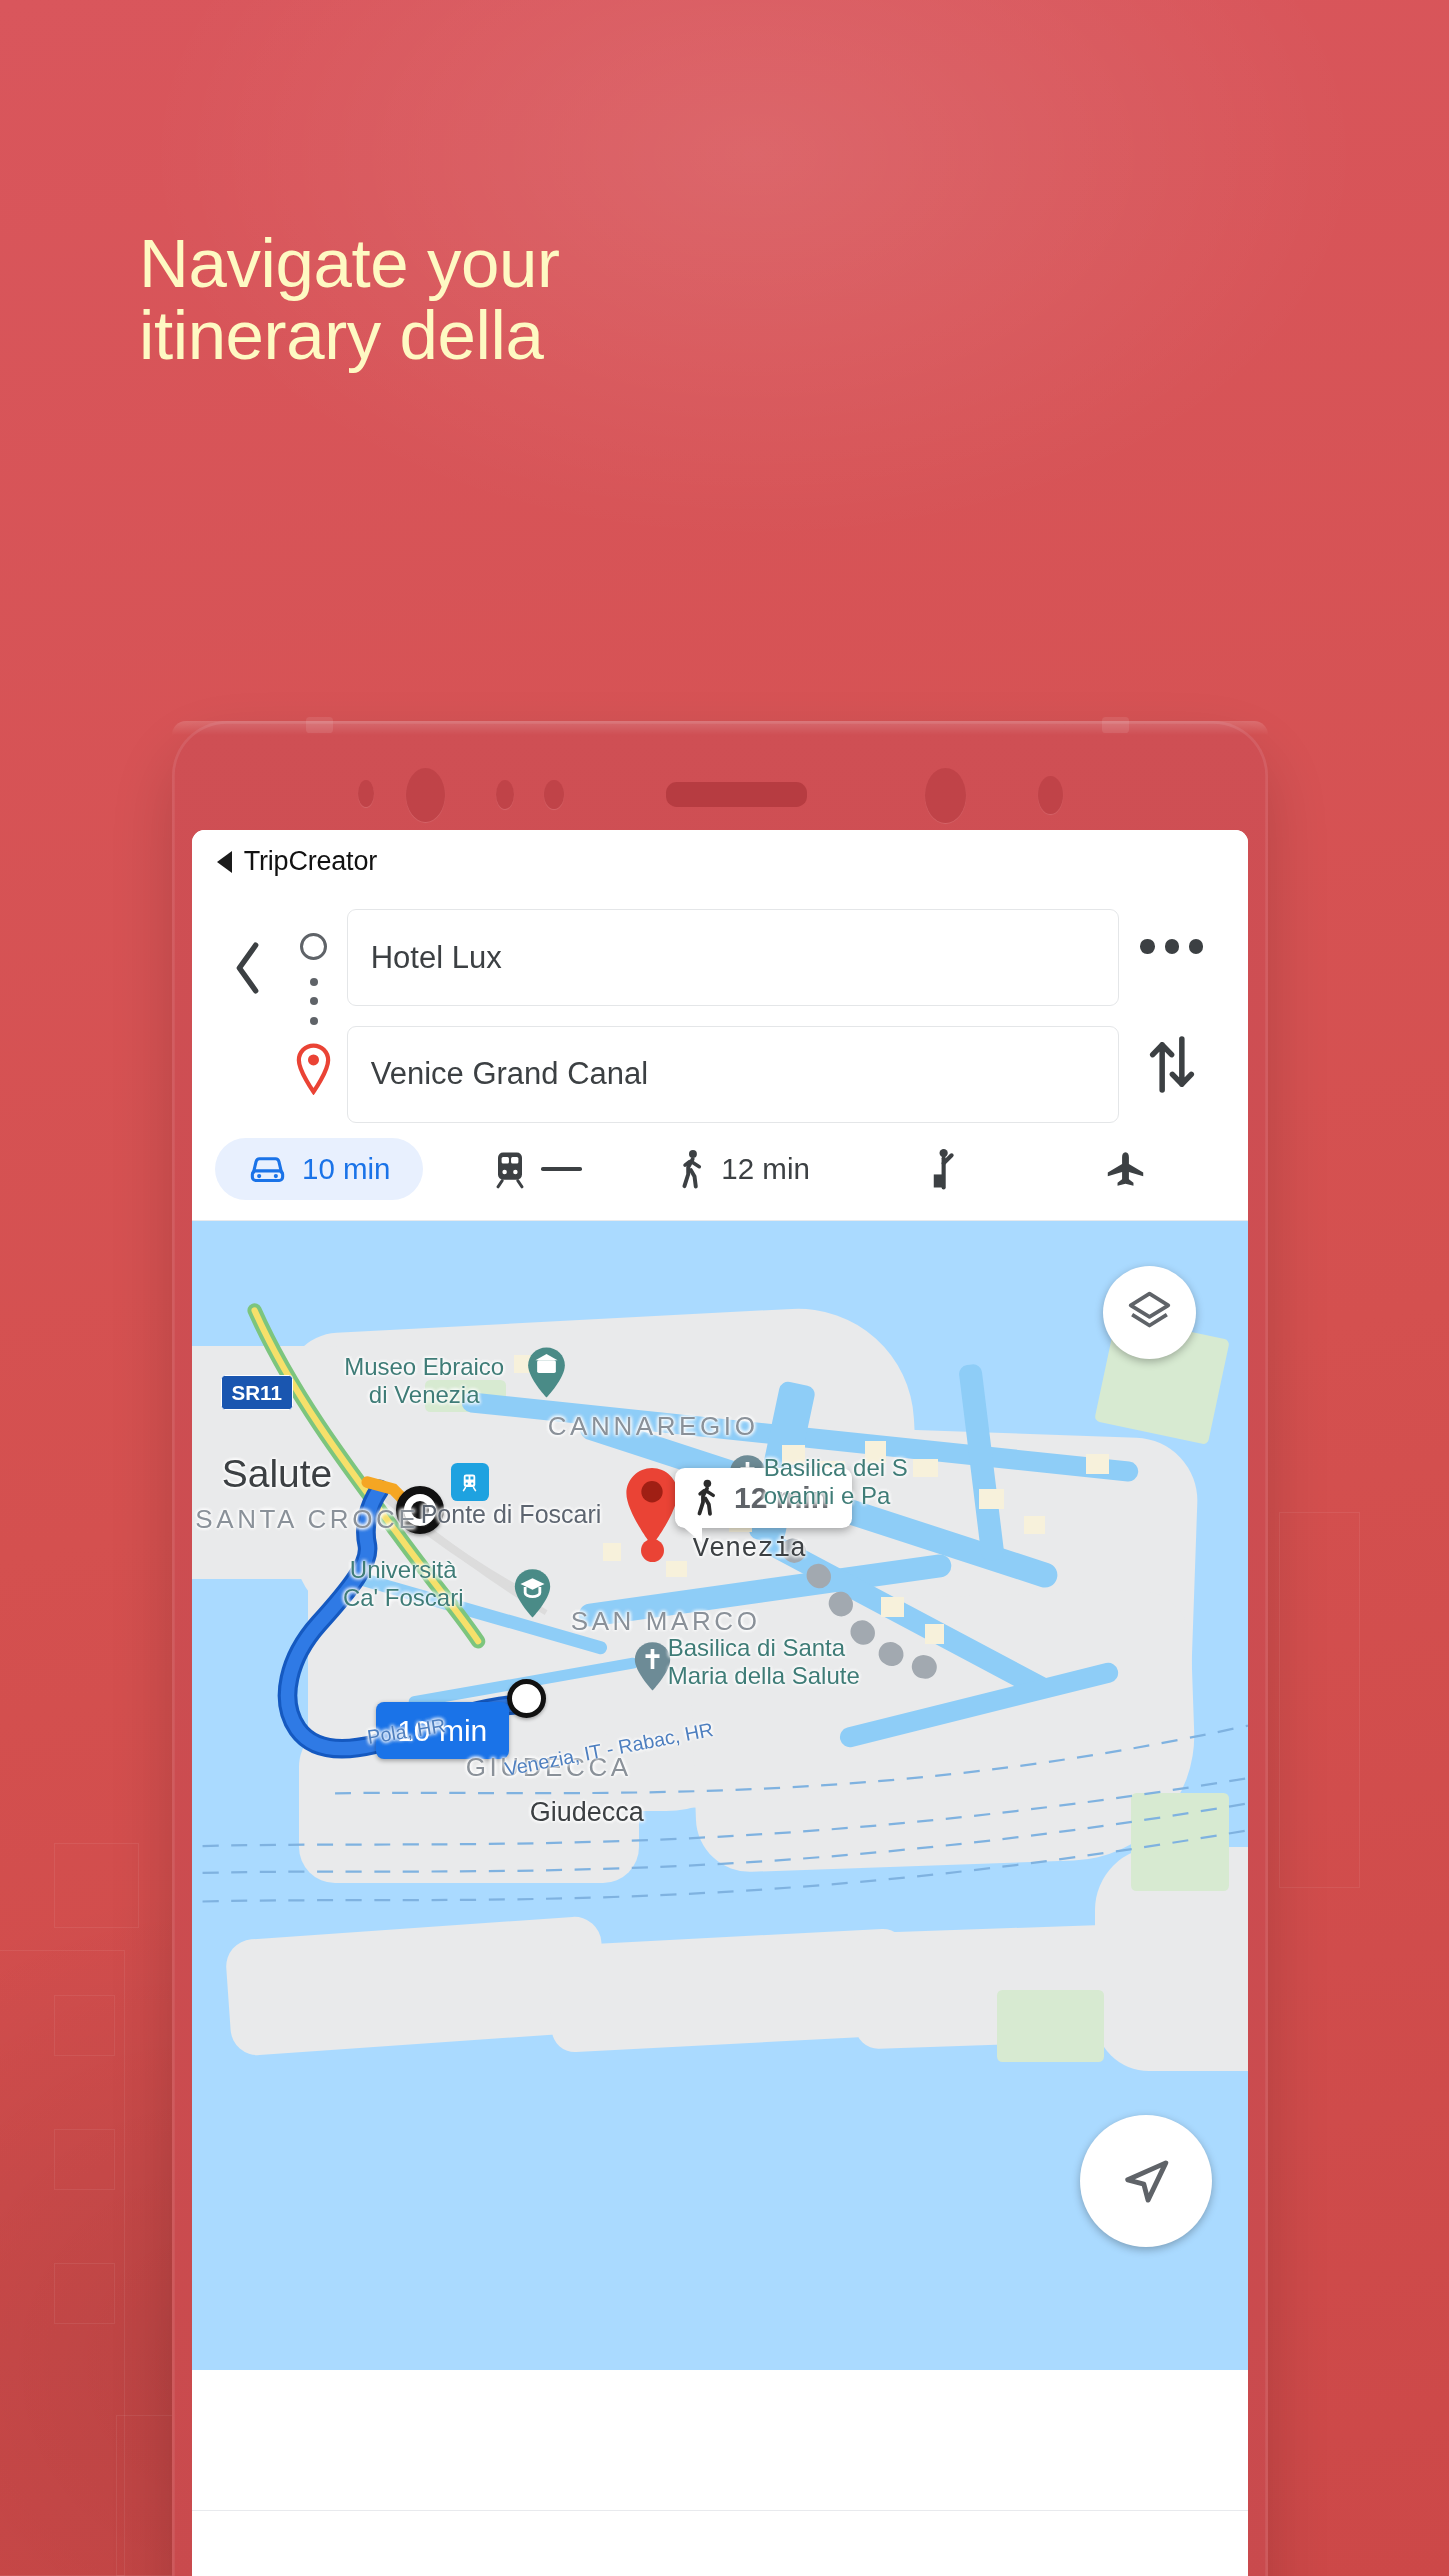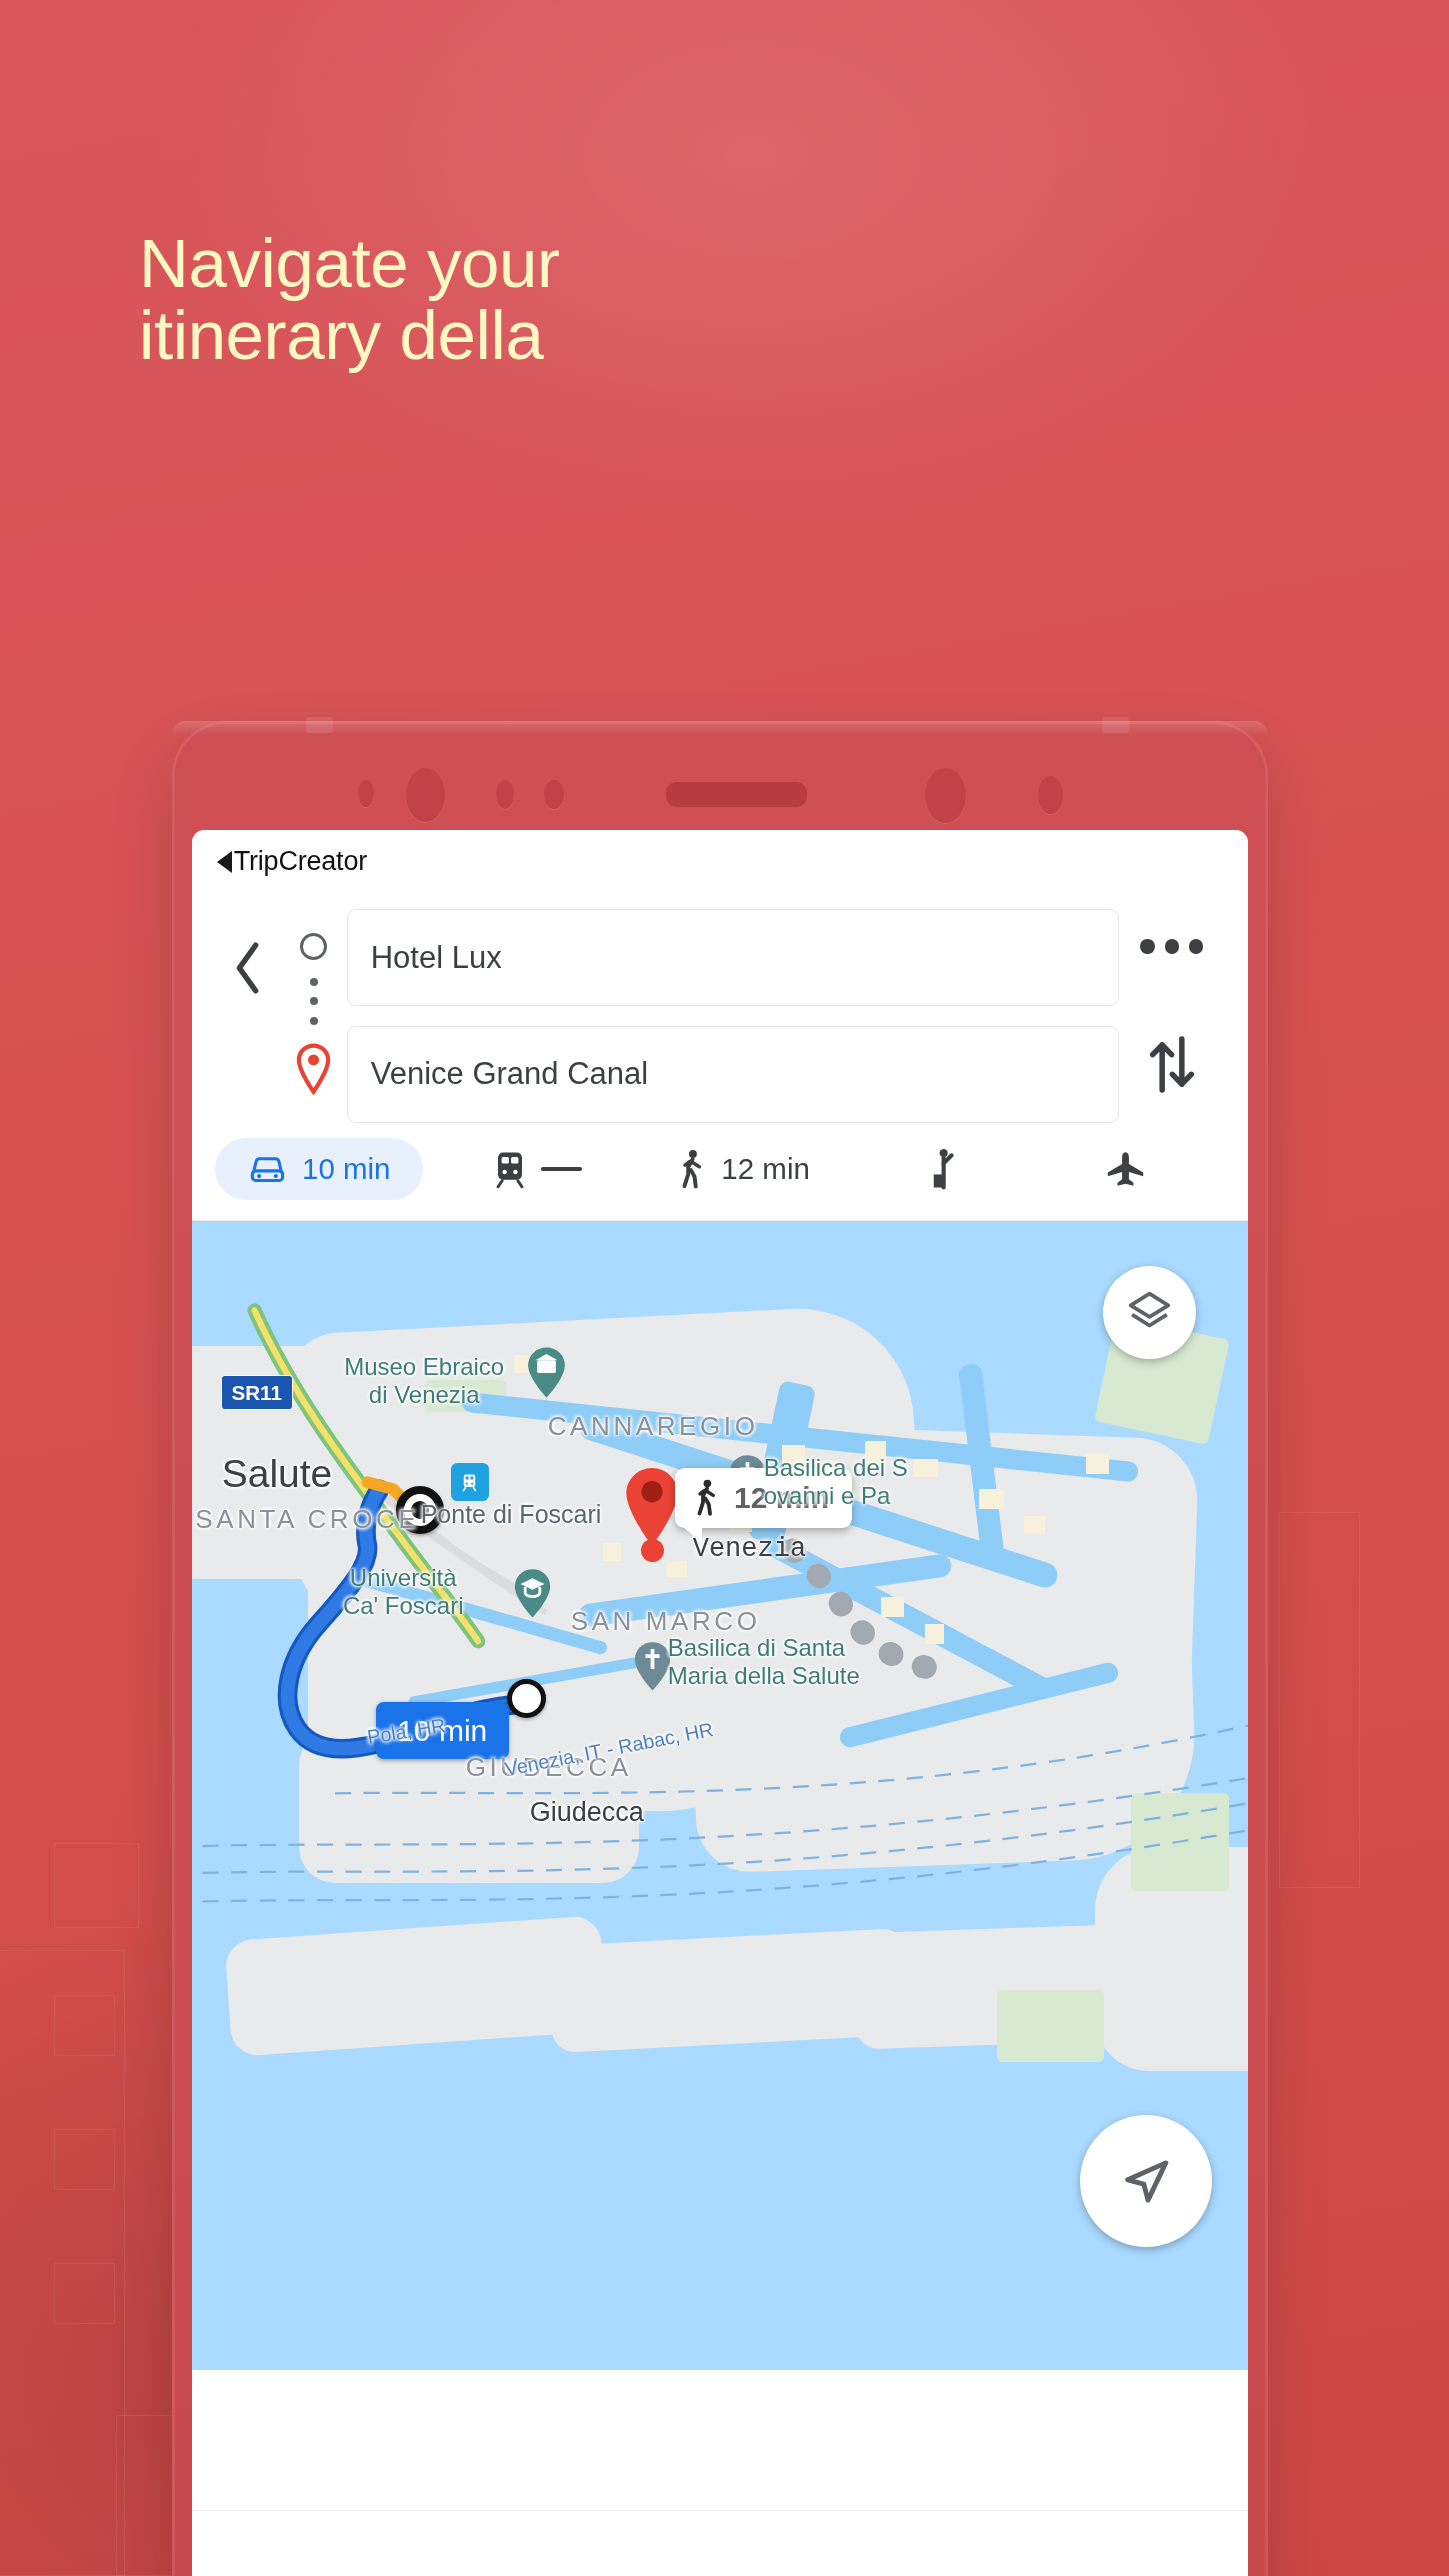--- a/index.html
+++ b/index.html
@@ -43,21 +43,21 @@
   .sensor { position:absolute; border-radius:50%; background:rgba(160,40,45,.30);
             box-shadow:0 0.9px 0.9px rgba(255,255,255,.13); }
   #earpiece { position:absolute; border-radius:10.7px; background:rgba(150,36,40,.42); }
   #screen {
     position:absolute; left:19.7px; top:109px; width:1056px; height:1778px;
     background:#ffffff; overflow:hidden;
     border-radius:12.5px 12.5px 0 0;
   }
   
   #app-statusbar {
-    height:54px; display:flex; align-items:center; gap:2px;
+    height:54px; display:flex; align-items:center; gap:12px;
     padding:9px 4px 0 25px; background:#fff;
   }
   #app-statusbar .back-tri {
     width:0;height:0;border-top:11.6px solid transparent;border-bottom:11.6px solid transparent;
     border-right:15px solid #1b1b1b;
   }
   #app-name { font-size:27px; color:#111; letter-spacing:-0.2px; }
   
   #directions-header { background:#fff; padding:3.6px 23px 0 23px; position:relative; }
   #dir-row { display:flex; align-items:flex-start; }
@@ -443,21 +443,21 @@
       </span>
       <span id="badge-walk-tail" style="left:483px;top:299px;"></span>
 
       <span class="maplabel poi-label" style="left:125px;top:132px;width:215px;">Museo Ebraico<br>di Venezia</span>
       <span class="maplabel district" style="left:356px;top:190px;">CANNAREGIO</span>
       <span class="maplabel place-dark" style="left:30px;top:231px;font-size:39px;">Salute</span>
       <span class="maplabel district" style="left:3.6px;top:283px;">SANTA CROCE</span>
       <span class="maplabel" style="left:229px;top:279px;font-size:25px;">Ponte di Foscari</span>
       <span class="maplabel poi-label" style="left:572px;top:233px;text-align:left;">Basilica dei S<br>ovanni e Pa</span>
       <span class="maplabel place-dark" style="left:501px;top:313px;font-size:27px;font-family:Liberation Mono, monospace;">Venezia</span>
-      <span class="maplabel poi-label" style="left:113px;top:335px;width:197px;margin-top:8px;">Università<br>Ca' Foscari</span>
+      <span class="maplabel poi-label" style="left:113px;top:335px;width:197px;">Università<br>Ca' Foscari</span>
       <span class="maplabel district" style="left:379px;top:385px;">SAN MARCO</span>
       <span class="maplabel poi-label" style="left:476px;top:413px;text-align:left;">Basilica di Santa<br>Maria della Salute</span>
       <span class="maplabel district" style="left:274px;top:531px;">GIUDECCA</span>
       <span class="maplabel place-dark" style="left:338px;top:576px;font-size:27px;">Giudecca</span>
       <span class="maplabel ferry-label" style="left:175px;top:499px;transform:rotate(-9deg);">Pola, HR</span>
       <span class="maplabel ferry-label" style="left:311px;top:517px;transform:rotate(-11deg);">Venezia, IT - Rabac, HR</span>
 
       <span class="fab" id="fab-layers">
         <svg width="47" height="47" viewBox="0 0 26 26">
           <path d="M13 2.6 L23.4 9 L13 15.4 L2.6 9 Z" fill="none" stroke="#5f6368" stroke-width="2.1" stroke-linejoin="round"></path>

